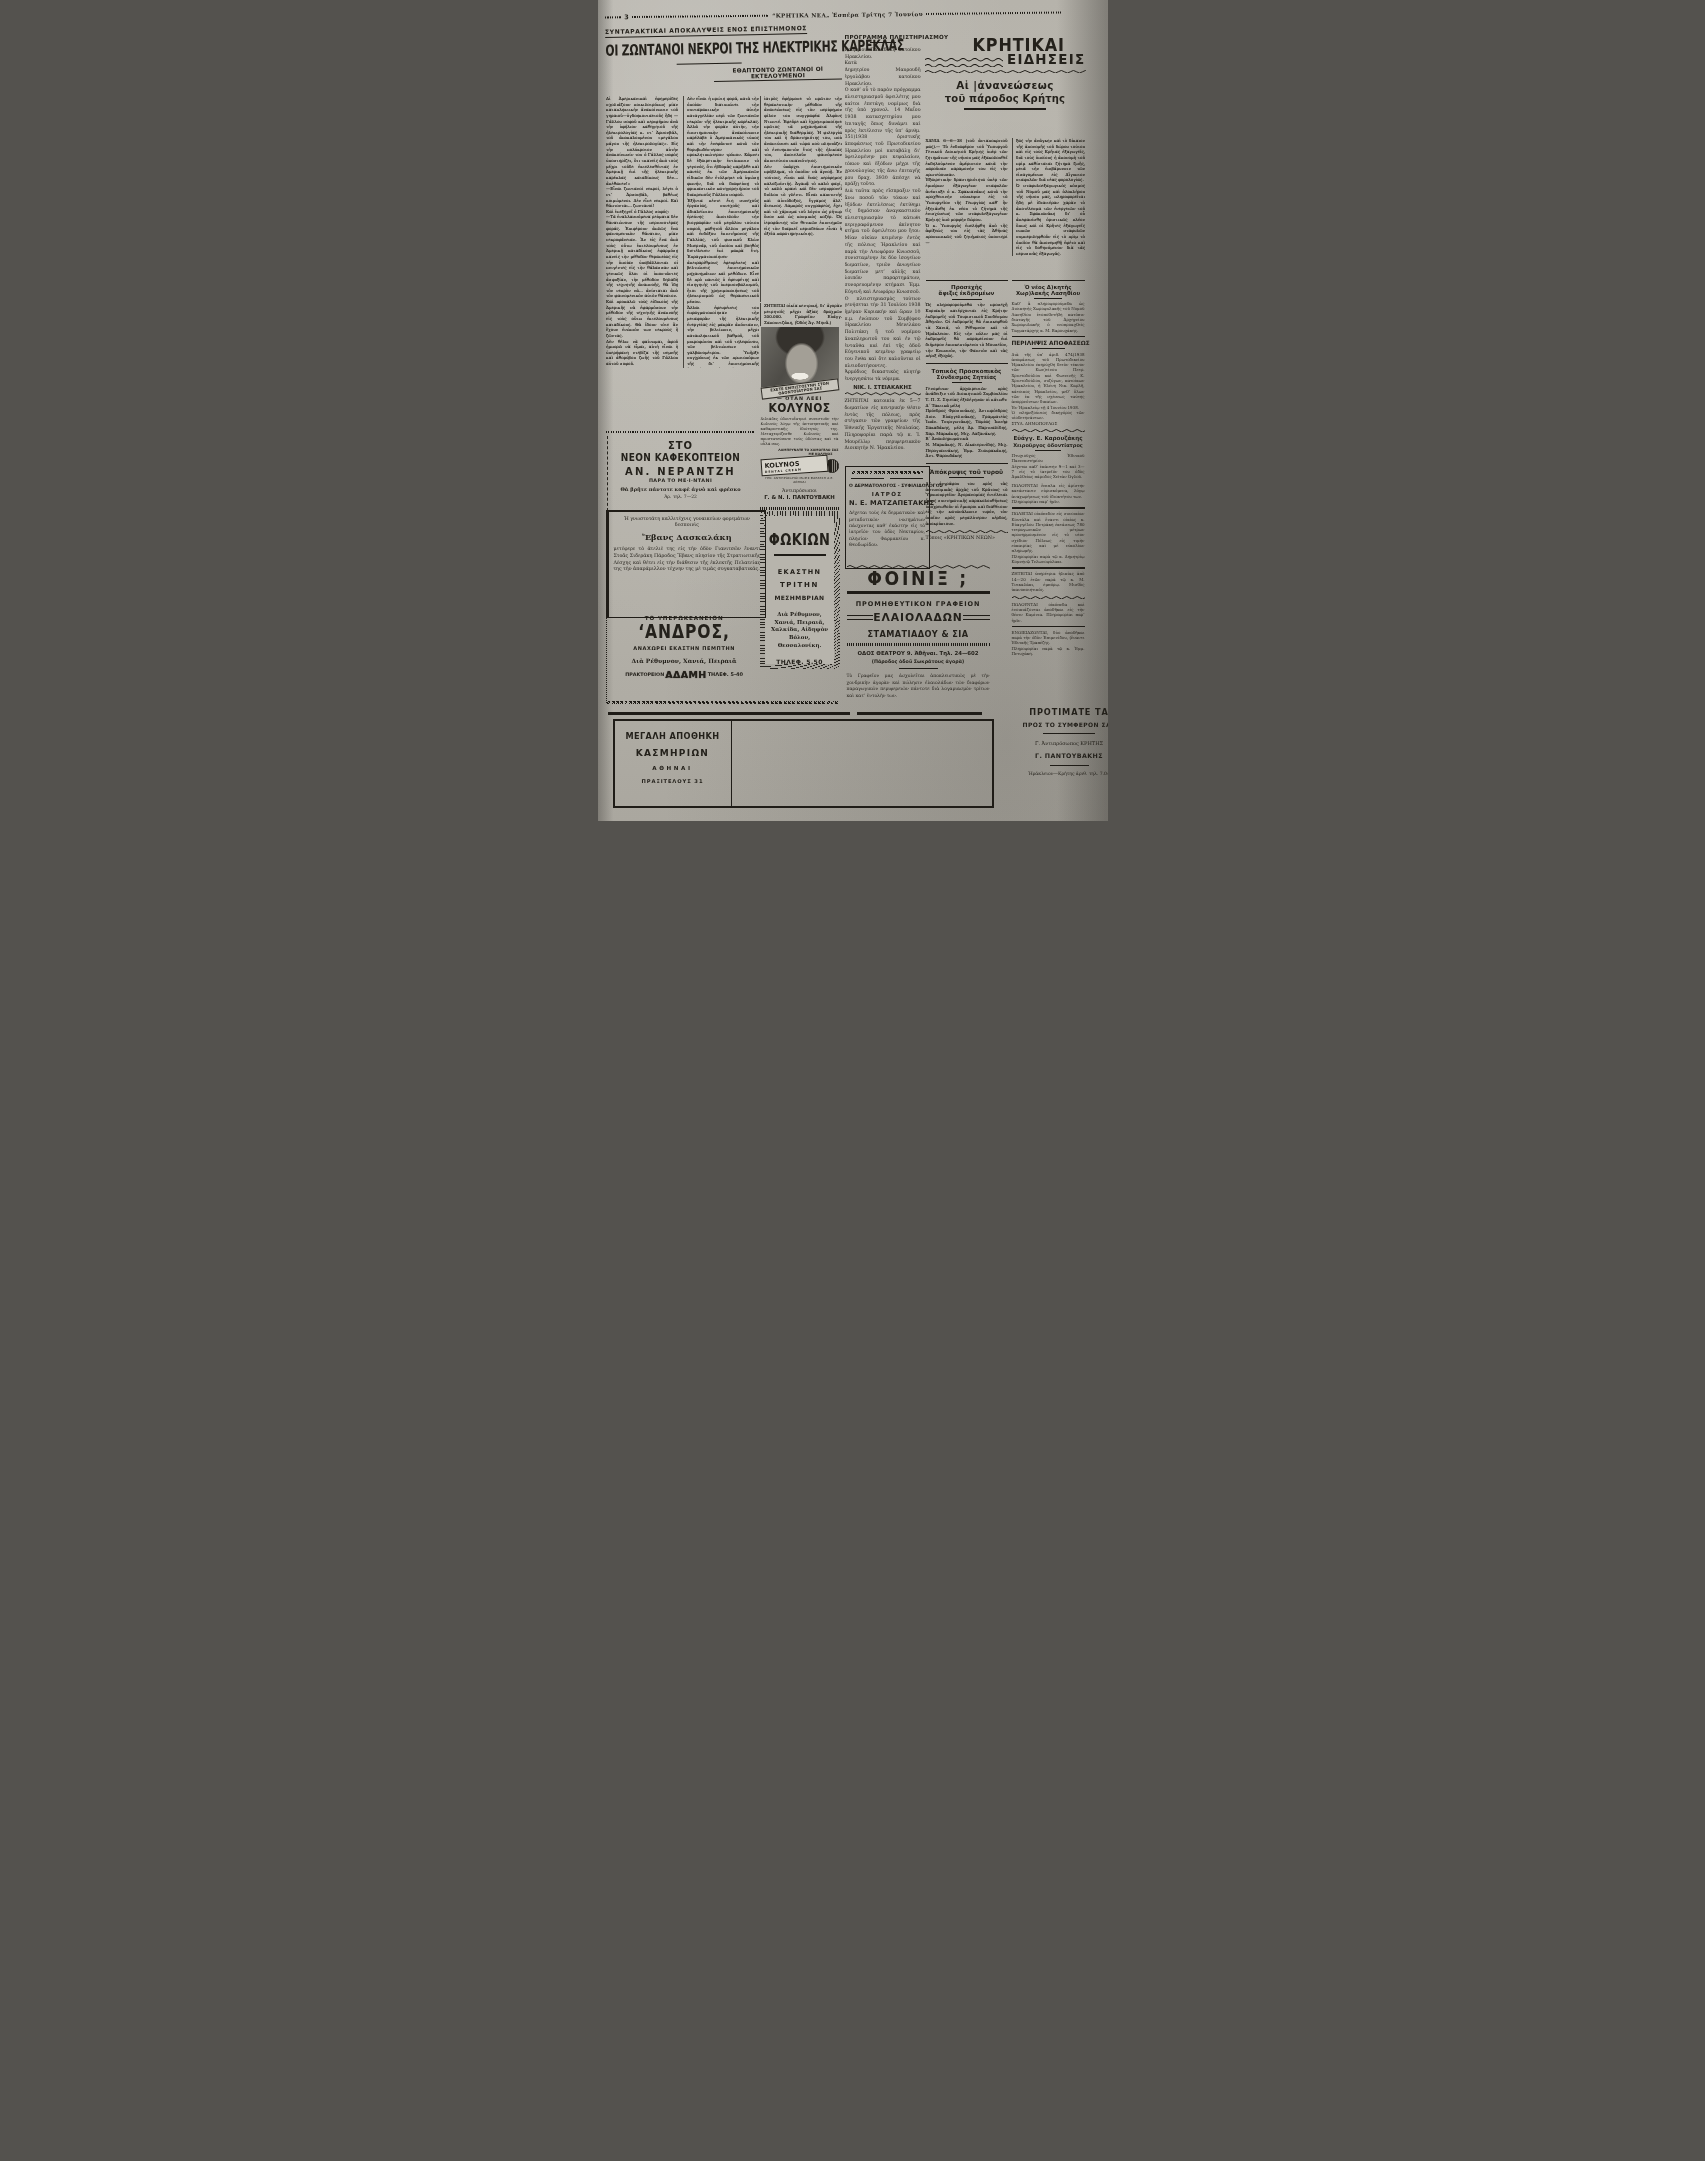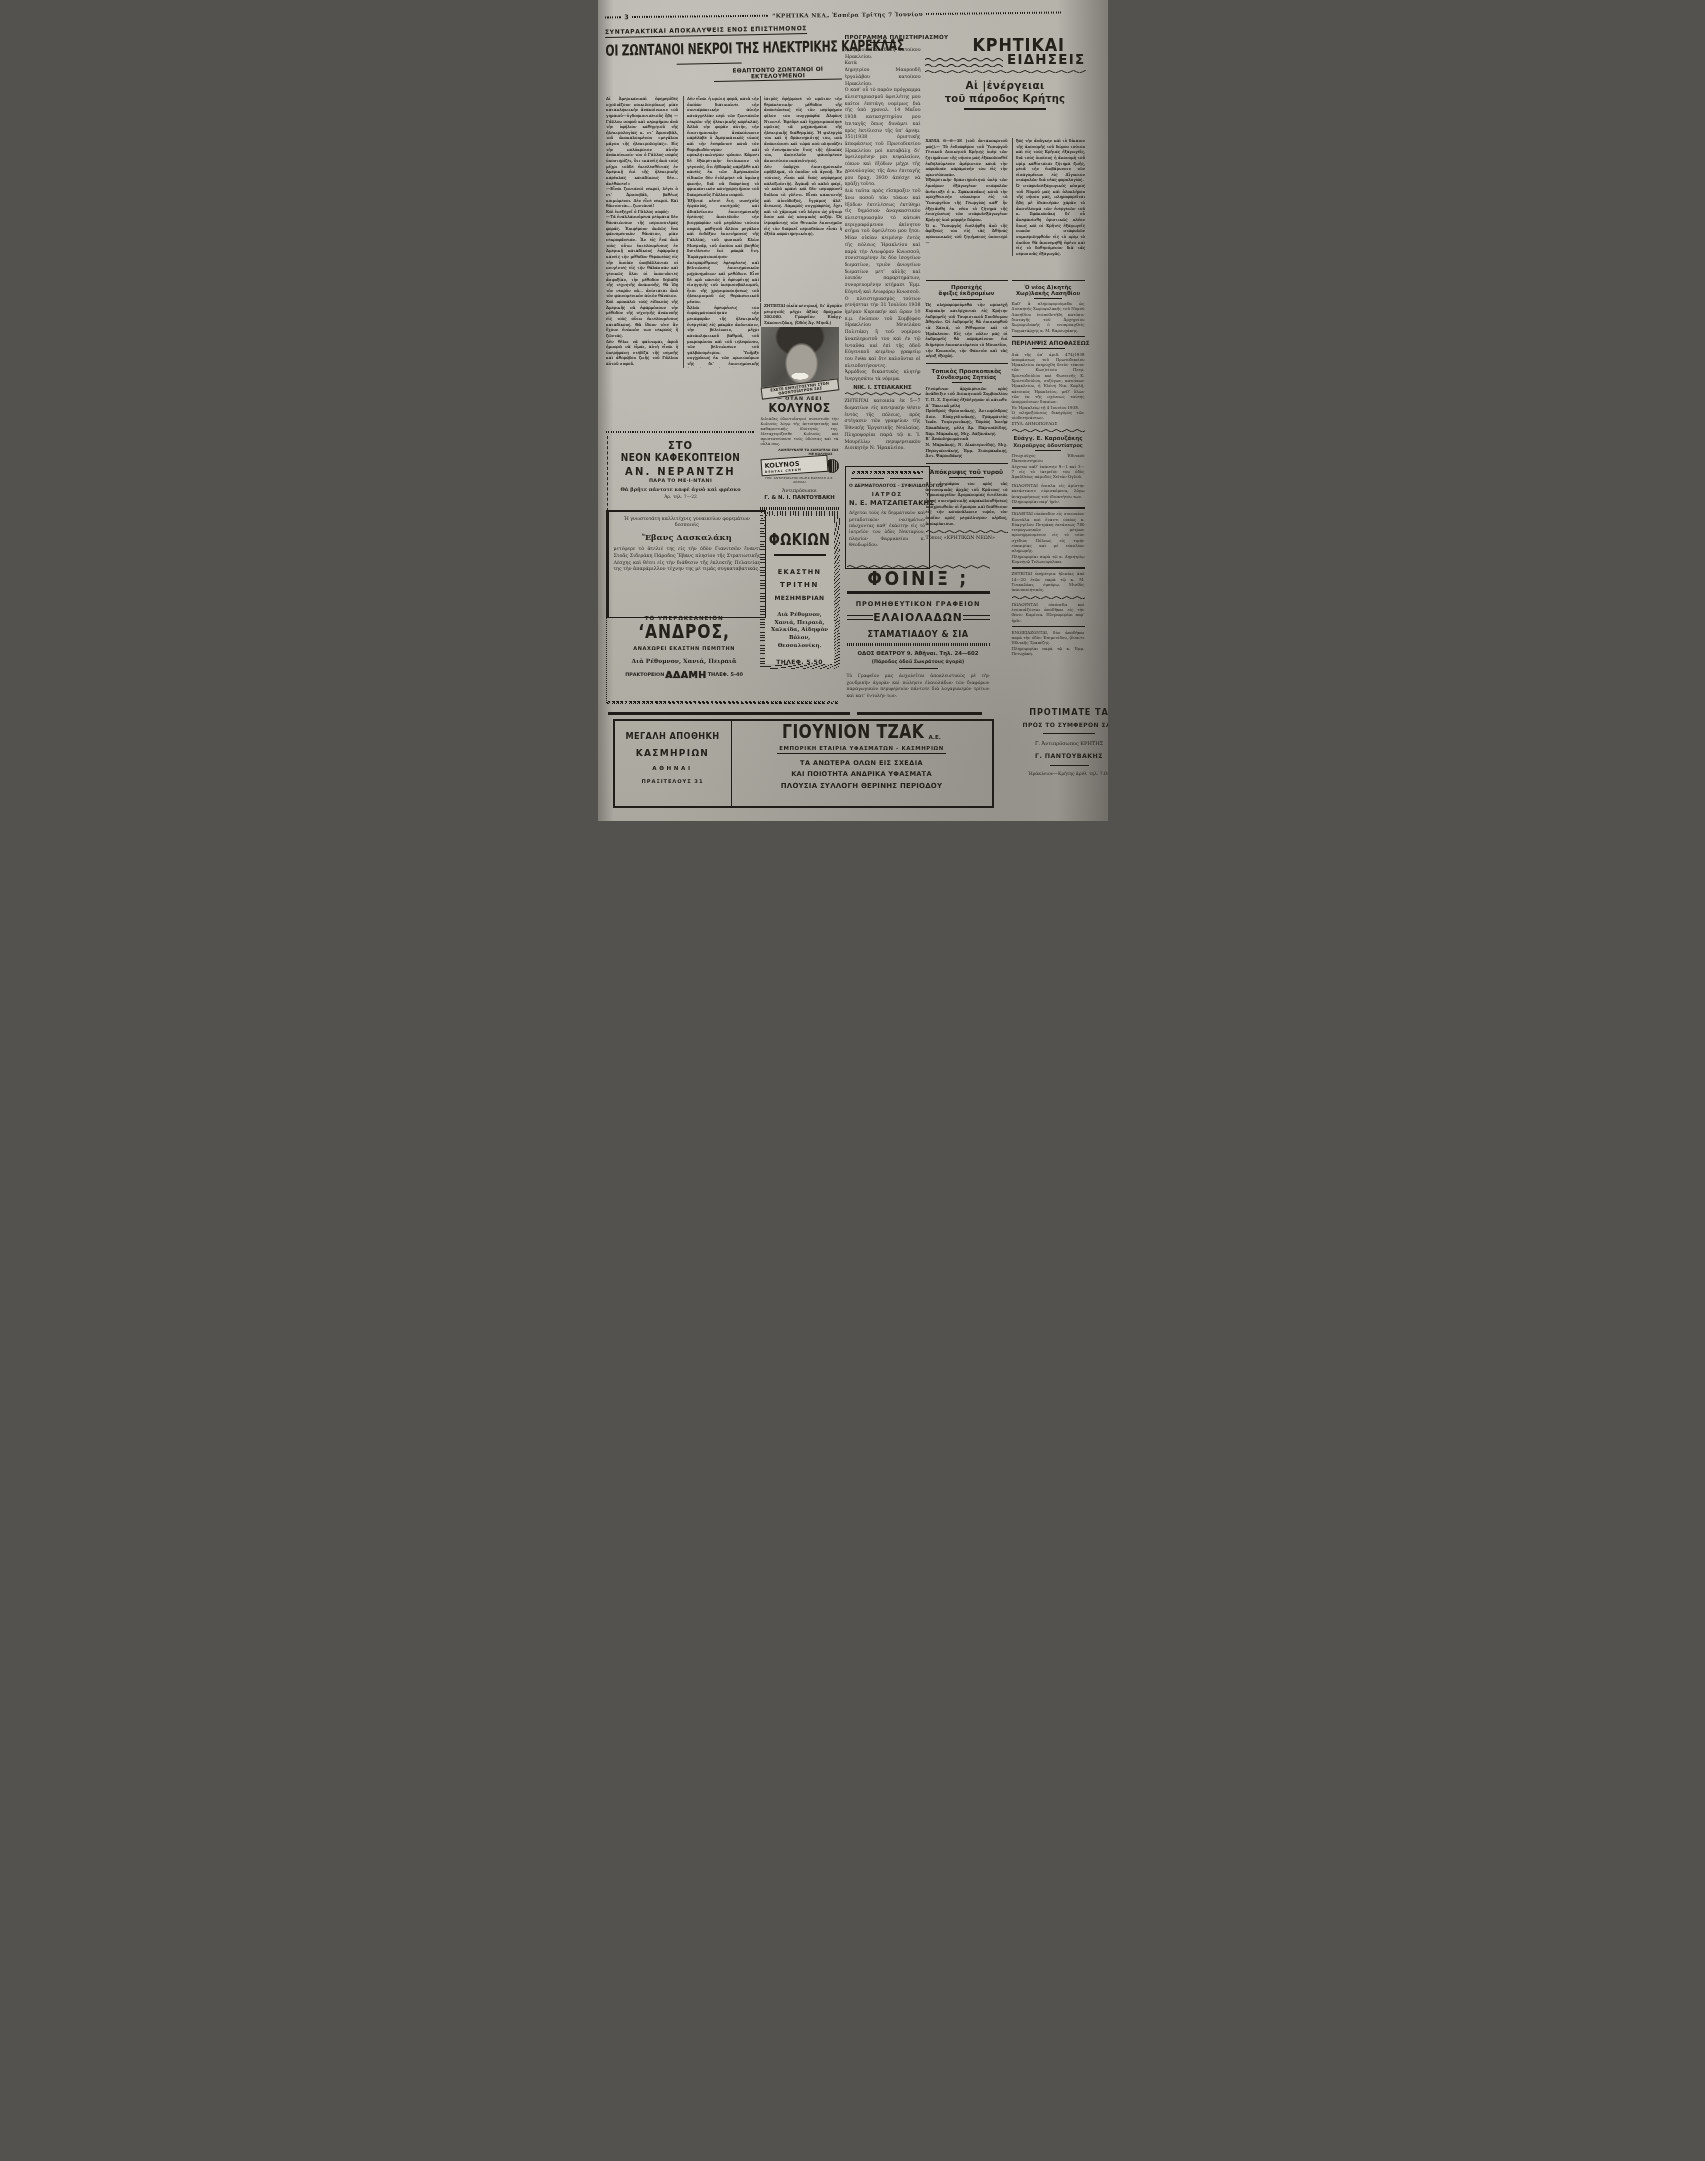--- a/index.html
+++ b/index.html
@@ -195,21 +195,21 @@
           </svg>
         <svg class="wv" style="margin-top:2.2px;" viewBox="0 0 160 8" preserveAspectRatio="none">
             <path d="M0 4 Q6 -2 12 4 T24 4 T36 4 T48 4 T60 4 T72 4 T84 4 T96 4 T108 4 T120 4 T132 4 T144 4 T156 4 T168 4"></path>
           </svg>
       </div>
       <div class="sans" style="font-weight:bold;font-size:13.4px;letter-spacing:1.3px;transform:scaleY(1.1);">ΕΙΔΗΣΕΙΣ</div>
     </div>
     <svg class="wv" style="margin-top:2.6px;" viewBox="0 0 372 8" preserveAspectRatio="none">
         <path d="M0 4 Q7 -2 14 4 T28 4 T42 4 T56 4 T70 4 T84 4 T98 4 T112 4 T126 4 T140 4 T154 4 T168 4 T182 4 T196 4 T210 4 T224 4 T238 4 T252 4 T266 4 T280 4 T294 4 T308 4 T322 4 T336 4 T350 4 T364 4 T378 4"></path>
       </svg>
-    <div class="sans center" style="font-weight:bold;font-size:10.4px;margin-top:6px;letter-spacing:0.4px;">Αἱ |ἐνέργειαι</div>
+    <div class="sans center" style="font-weight:bold;font-size:10.4px;margin-top:6px;letter-spacing:0.4px;">Αἱ |ἀνανεώσεως</div>
     <div class="sans center" style="font-weight:bold;font-size:10px;margin-top:1.7px;letter-spacing:0.2px;">τοῦ πάροδος Κρήτης</div>
     <div class="rule" style="width:82px;margin:4.3px auto 0;"></div>
   </div>
 
   <div class="abs bodytxt just prelines" style="left:328px;top:138px;width:82px;">ΧΑΝΙΑ 6—6—38 (τοῦ ἀνταποκριτοῦ μας).— Τὸ ἐνδιαφέρον τοῦ Ὑπουργοῦ Γενικοῦ Διοικητοῦ Κρήτης ὑπὲρ τῶν ζητημάτων τῆς νήσου μας ἐξακολουθεῖ ἐκδηλούμενον ἀμέριστον κατὰ τὴν παροῦσαν παραμονήν του εἰς τὴν πρωτεύουσαν.
 Ἐξαιρετικὴν δραστηριότητα ὑπὲρ τῶν ἐμπόρων ἐξαγωγέων σταφυλῶν ἀνέπτυξε ὁ κ. Σφακιανάκις κατὰ τὴν προχθεσινὴν σύσκεψιν εἰς τὸ Ὑπουργεῖον τῆς Γεωργίας καθ’ ἣν ἐξητάσθη ἐκ νέου τὸ ζήτημα τῆς ἐνισχύσεως τῶν σταφυλεξαγωγέων Κρήτης ὑπὸ μορφὴν δώρου.
 Ὁ κ. Ὑπουργὸς ἐπελήφθη ἀπὸ τῆς ἀφίξεώς του εἰς τὰς Ἀθήνας προσωπικῶς τοῦ ζητήματος ὑποστηρί—</div>
   <div class="abs bodytxt just prelines colrule" style="left:414px;top:138px;width:69px;padding-left:3.5px;">ξας τὴν ἀνάγκην καὶ τὸ δίκαιον τῆς ἀπονομῆς τοῦ δώρου τούτου καὶ εἰς τοὺς Κρῆτας ἐξαγωγεῖς, διὰ τοὺς ὁποίους ἡ ἀπονομὴ τοῦ πρὶμ καθίσταται ζήτημα ζωῆς, μετὰ τὴν ἐπιβάρυνσιν τῶν εἰσαγομένων εἰς Αἴγυπτον σταφυλῶν διὰ νέας φορολογίας.
 Ὁ σταφυλοεξαγωγικὸς κόσμος τοῦ Νομοῦ μας καὶ ὁλοκλήρου τῆς νήσου μας, πληροφορεῖται ἤδη μὲ ἰδιαιτέραν χαρὰν τὸ ἀποτέλεσμα τῶν ἐνεργειῶν τοῦ κ. Σφακιανάκη δι’ οὗ ἀπεφασίσθη ὁριστικῶς πλέον ὅπως καὶ οἱ Κρῆτες ἐξαγωγεῖς νωπῶν σταφυλῶν συμπεριληφθοῦν εἰς τὸ πρὶμ τὸ ὁποῖον θὰ ἀπονεμηθῇ ἐφέτο καὶ εἰς τὸ δοθησόμενον διὰ τὰς περυσινὰς ἐξαγωγάς.</div>
 
@@ -278,30 +278,20 @@
 
   <div class="abs" style="left:10.4px;top:712px;width:242px;height:3px;background:#1f1c17;"></div>
   <div class="abs" style="left:259px;top:712px;width:125px;height:3px;background:#1f1c17;"></div>
   <div class="abs" style="left:15px;top:719px;width:377px;height:85px;border:2.2px solid #1f1c17;display:flex;">
     <div class="center" style="width:116px;border-right:1.7px solid #1f1c17;padding-top:9.5px;">
       <div class="sans" style="font-weight:bold;font-size:8.2px;letter-spacing:0.4px;transform:scaleY(1.15);">ΜΕΓΑΛΗ  ΑΠΟΘΗΚΗ</div>
       <div class="sans" style="font-weight:bold;font-size:9px;letter-spacing:1.3px;margin-top:7px;">ΚΑΣΜΗΡΙΩΝ</div>
       <div class="sans" style="font-weight:bold;font-size:5.6px;letter-spacing:2.6px;margin-top:7.8px;">ΑΘΗΝΑΙ</div>
       <div class="sans" style="font-weight:bold;font-size:5.2px;letter-spacing:0.9px;margin-top:7px;">ΠΡΑΞΙΤΕΛΟΥΣ  31</div>
     </div>
-    <div class="center" style="flex:1;padding-top:3.5px;">
-      <div style="display:flex;align-items:flex-end;justify-content:center;gap:4.3px;">
-        <span class="sans" style="font-weight:bold;font-size:15.6px;letter-spacing:0.4px;transform:scaleY(1.2);transform-origin:center bottom;">ΓΙΟΥΝΙΟΝ ΤΖΑΚ</span>
-        <span class="sans" style="font-weight:bold;font-size:5.6px;padding-bottom:2.6px;">Α.Ε.</span>
-      </div>
-      <div class="sans" style="font-weight:bold;font-size:5.4px;letter-spacing:0.6px;margin-top:2.6px;border-bottom:0.9px solid #1f1c17;display:inline-block;padding:0 2.6px 1.7px;">ΕΜΠΟΡΙΚΗ  ΕΤΑΙΡΙΑ  ΥΦΑΣΜΑΤΩΝ - ΚΑΣΜΗΡΙΩΝ</div>
-      <div class="sans" style="font-weight:bold;font-size:6.5px;letter-spacing:0.4px;margin-top:5.2px;">ΤΑ ΑΝΩΤΕΡΑ ΟΛΩΝ ΕΙΣ ΣΧΕΔΙΑ</div>
-      <div class="sans" style="font-weight:bold;font-size:6.7px;letter-spacing:0.2px;margin-top:3.5px;">ΚΑΙ ΠΟΙΟΤΗΤΑ ΑΝΔΡΙΚΑ ΥΦΑΣΜΑΤΑ</div>
-      <div class="sans" style="font-weight:bold;font-size:7px;letter-spacing:0.2px;margin-top:3.5px;">ΠΛΟΥΣΙΑ ΣΥΛΛΟΓΗ ΘΕΡΙΝΗΣ ΠΕΡΙΟΔΟΥ</div>
-    </div>
   </div>
 
   <div class="abs center" style="left:391px;top:707px;width:113px;padding-left:24px;">
     <div class="sans" style="font-weight:bold;font-size:8.2px;letter-spacing:0.9px;transform:scaleY(1.15);">ΠΡΟΤΙΜΑΤΕ  ΤΑ</div>
     <div class="sans" style="font-weight:bold;font-size:6px;letter-spacing:0.4px;margin-top:4.3px;">ΠΡΟΣ ΤΟ ΣΥΜΦΕΡΟΝ ΣΑΣ</div>
     <div class="rule2" style="width:52px;margin:5.2px auto 0;"></div>
     <div class="serif" style="font-size:5px;margin-top:6px;">Γ. Ἀντιπρόσωπος ΚΡΗΤΗΣ</div>
     <div class="sans" style="font-weight:bold;font-size:6.3px;letter-spacing:0.4px;margin-top:6px;">Γ. ΠΑΝΤΟΥΒΑΚΗΣ</div>
     <div class="rule2" style="width:39px;margin:6px auto 0;"></div>
     <div class="serif" style="font-size:4.5px;margin-top:5.2px;">Ἡράκλειον—Κρήτης ἀριθ. τηλ.  7.04</div>

